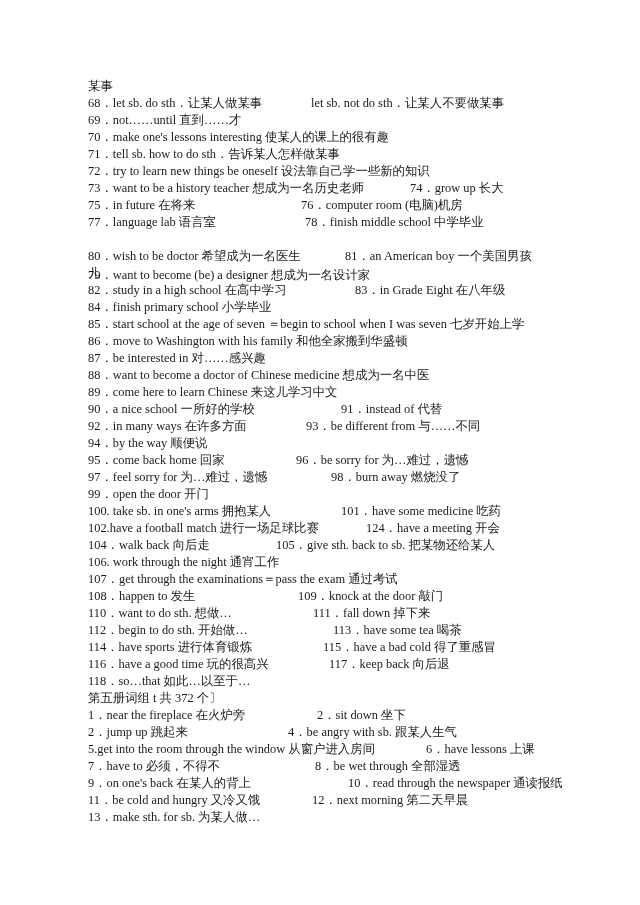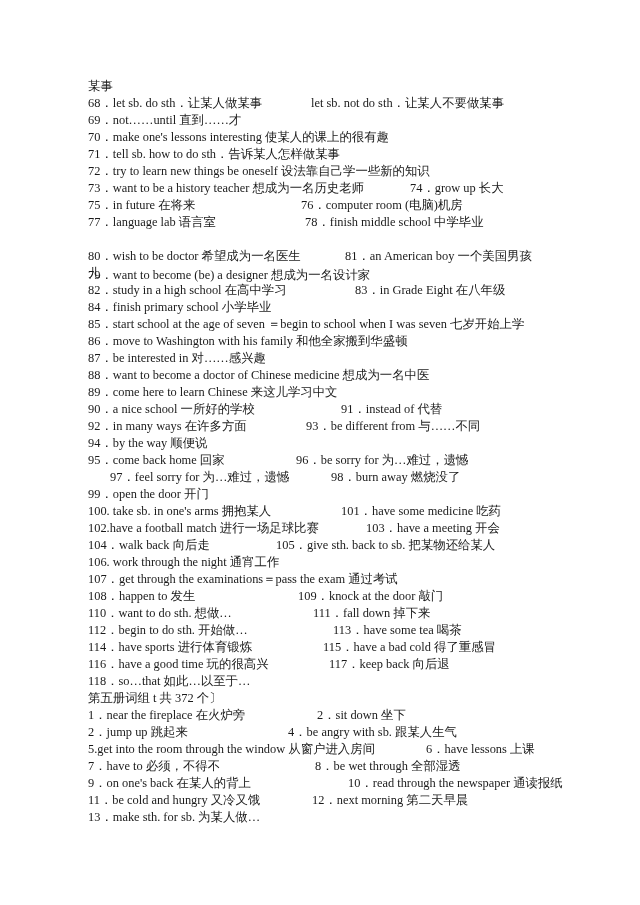--- a/index.html
+++ b/index.html
@@ -85,33 +85,33 @@
       <span class="seg" style="left: 218px;">93．be different from 与……不同</span>
     </div>
     <div class="line" style="top: 435px;">
       <span class="seg" style="left: 0px;">94．by the way 顺便说</span>
     </div>
     <div class="line" style="top: 452px;">
       <span class="seg" style="left: 0px; text-align: center;">95．come back home 回家</span>
       <span class="seg" style="left: 208px;">96．be sorry for 为…难过，遗憾</span>
     </div>
     <div class="line" style="top: 469px;">
-      <span class="seg" style="left: 0px; margin-left: 22px;">97．feel sorry for 为…难过，遗憾</span>
+      <span class="seg" style="left: 0px;">97．feel sorry for 为…难过，遗憾</span>
       <span class="seg" style="left: 243px;">98．burn away 燃烧没了</span>
     </div>
     <div class="line" style="top: 486px;">
       <span class="seg" style="left: 0px;">99．open the door 开门</span>
     </div>
     <div class="line" style="top: 503px;">
       <span class="seg" style="left: 0px;">100. take sb. in one's arms 拥抱某人</span>
       <span class="seg" style="left: 253px;">101．have some medicine 吃药</span>
     </div>
     <div class="line" style="top: 520px;">
       <span class="seg" style="left: 0px;">102.have a football match 进行一场足球比赛</span>
-      <span class="seg" style="left: 278px;">103．have a meeting 开会</span>
+      <span class="seg" style="left: 278px;">124．have a meeting 开会</span>
     </div>
     <div class="line" style="top: 537px;">
       <span class="seg" style="left: 0px;">104．walk back 向后走</span>
       <span class="seg" style="left: 188px;">105．give sth. back  to sb. 把某物还给某人</span>
     </div>
     <div class="line" style="top: 554px;">
       <span class="seg" style="left: 0px;">106. work through the night 通宵工作</span>
     </div>
     <div class="line" style="top: 571px;">
       <span class="seg" style="left: 0px;">107．get through the examinations＝pass the exam 通过考试</span>

